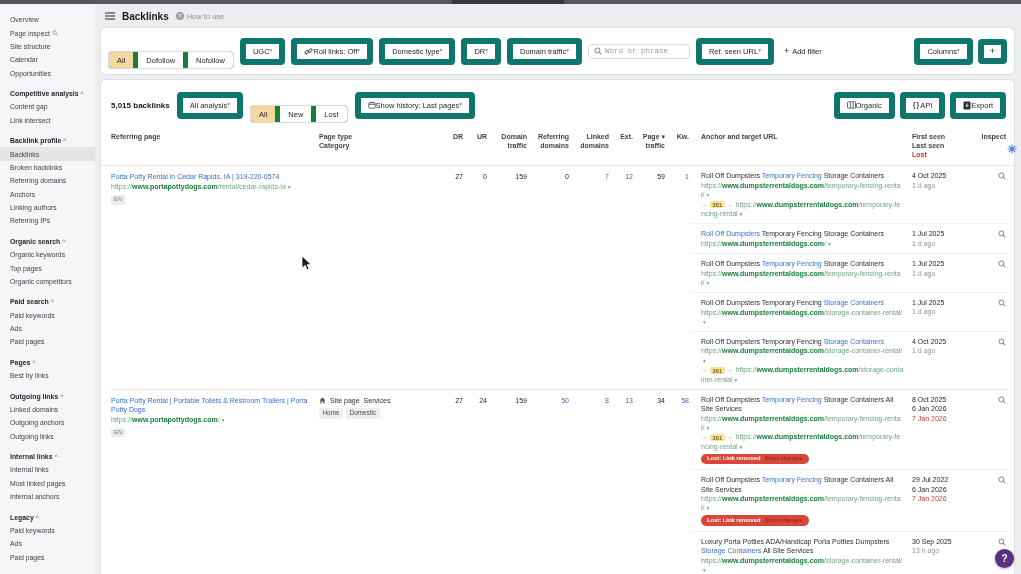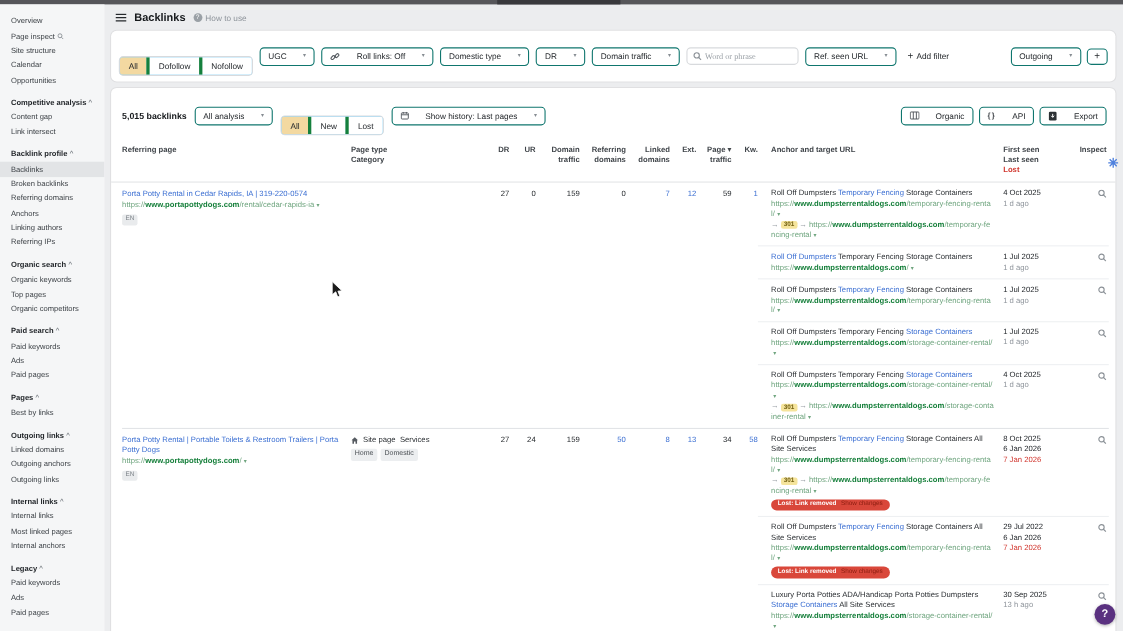--- a/index.html
+++ b/index.html
@@ -16,28 +16,28 @@
   
   .main { margin-left:95px; padding:4px 7px 0 6px; }
   .pagehead { display:flex; align-items:center; gap:7px; height:24px; padding-left:4px; }
   .hamburger { display:inline-flex; cursor:pointer; }
   .title { font-size:10px; font-weight:bold; color:#16191c; }
   .howto { display:inline-flex; align-items:center; gap:3px; color:#8d939a; font-size:7.5px; cursor:pointer; }
   .qcircle { width:8px; height:8px; border-radius:50%; background:#9aa0a6; color:#fff; font-size:6px; line-height:8px; text-align:center; display:inline-block; }
   .card { background:#fff; border-radius:5px; box-shadow:0 0 0 1px rgba(0,0,0,0.05); }
   
   .filtercard { padding:5px 7px; display:flex; align-items:center; gap:6px; position:relative; }
-  .segmented { display:inline-flex; border:1px solid #d8dadd; border-radius:4px; overflow:hidden; background:#7dd3fc;margin-top:18px; }
-  .seg { font-family:inherit; font-size:7.5px; color:#24282c; background:#fff; border:none; border-left:3px solid #15803d; padding:3.5px 8px; cursor:pointer; }
+  .segmented { display:inline-flex; border:1px solid #d8dadd; border-radius:4px; overflow:hidden; background:#be185d;margin-top:18px; }
+  .seg { font-family:inherit; font-size:7.5px; color:#24282c; background:#fff; border:none; border-left:5px solid #15803d; padding:3.5px 8px; cursor:pointer; }
   .seg:first-child { border-left:none; }
   .seg.on { background:#f3d9a1; }
-  .chip { display:inline-flex; align-items:center; gap:15px; border:1px solid #0f766e; border-radius:4px; background:#fff; padding:3px 7px; font-size:7.5px; color:#24282c; cursor:pointer; white-space:nowrap; }
+  .chip { display:inline-flex; gap:0; border:6px solid #0f766e; border-radius:4px; background:#fff; padding:3px 7px; font-size:7.5px; color:#24282c; cursor:pointer; white-space:nowrap; }
   .caret { color:#878d93; font-size:5.5px; }
   .searchbox { display:inline-flex; align-items:center; gap:3px; border:1px solid #d8dadd; border-radius:4px; padding:2.5px 5px; background:#fff; width:102px; }
-  .searchbox input { border:none; outline:none; width:100%; font-family:Liberation Serif, serif; font-size:7.5px; color:#24282c; }
+  .searchbox input { border:none; outline:none; width:100%; font-family:Liberation Mono, monospace; font-size:7.5px; color:#24282c; }
   .searchbox input::placeholder { color:#9aa0a6; }
   .addfilter { display:inline-flex; align-items:center; gap:3px; font-size:7.5px; color:#24282c; cursor:pointer; padding:3px 4px; }
   .plus { font-size:9px; color:#24282c; line-height:7px; }
   .right { margin-left:auto; display:inline-flex; align-items:center; gap:5px; }
   .chip.sq { padding:3px 6px; font-size:9px; line-height:7px; }
   
   .tablecard { margin-top:6px; min-height:510px; }
   .toolbar { display:flex; align-items:center; gap:7px; padding:7px 8px 6px 10px; }
   .count { font-size:8px; font-weight:bold; color:#16191c;text-align:center; }
   .ic { display:inline-flex; align-items:center; }
@@ -202,21 +202,21 @@
     <div class="chip">
       <span>Ref. seen URL</span>
       <span class="caret">▾</span>
     </div>
     <div class="addfilter">
       <span class="plus">+</span>
       <span>Add filter</span>
     </div>
     <div class="right">
       <div class="chip">
-        <span>Outgoing</span>
+        <span>Columns</span>
         <span class="caret">▾</span>
       </div>
       <div class="chip sq">+</div>
     </div>
   </div>
 
   <div class="card tablecard">
     <div class="toolbar">
       <span class="count">5,015 backlinks</span>
       <div class="chip">

